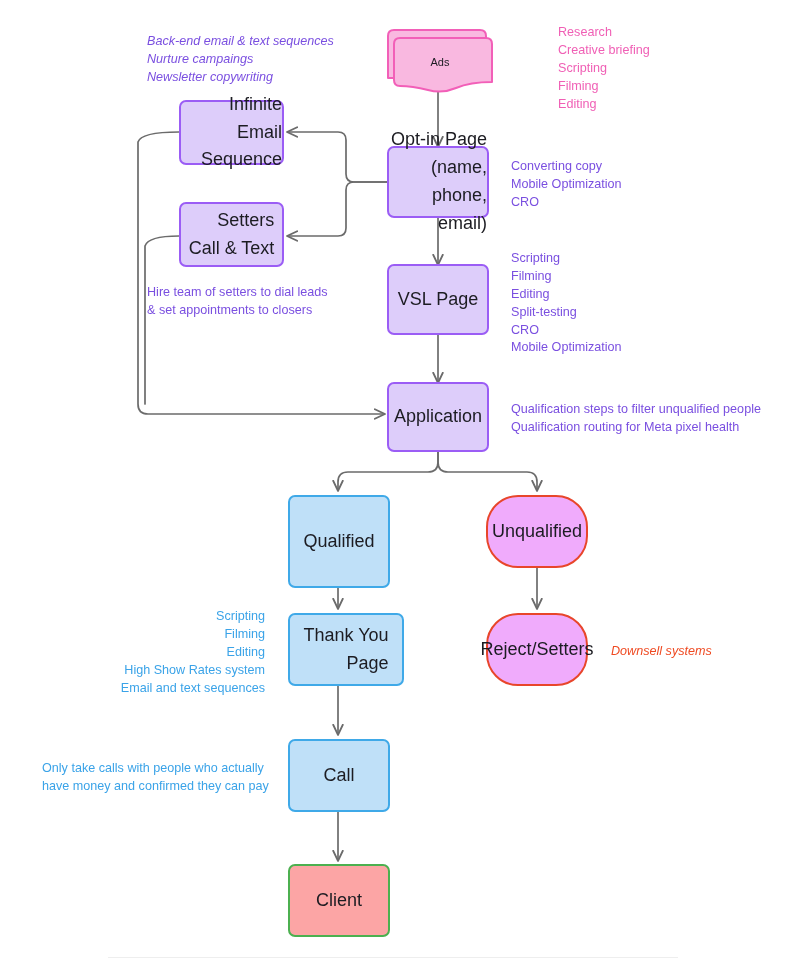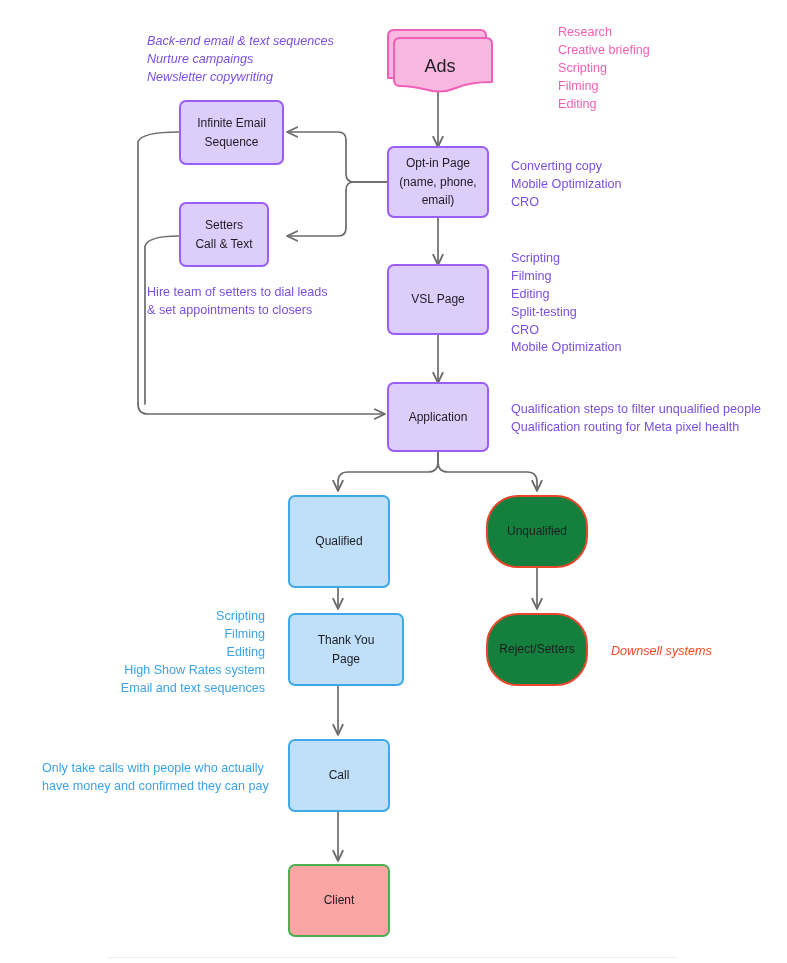--- a/index.html
+++ b/index.html
@@ -31,44 +31,44 @@
   }
   .node {
     position: absolute;
     box-sizing: border-box;
     border-radius: 7px;
     border-width: 2px;
     border-style: solid;
     display: flex;
     align-items: center;
     justify-content: center;
-    text-align: center;
+    text-align: right;
     color: #1c1c22;
-    font-size: 12px;
+    font-size: 18px;
     line-height: 1.55;
     z-index: 3;
   }
   .node-purple { background: #ddcdfa; border-color: #9b5df5; }
   .node-blue   { background: #bfe0f8; border-color: #3fa9e8; }
-  .node-red    { background: #15803d; border-color: #e8462b; border-radius: 32px; }
+  .node-red    { background: #f0abfc; border-color: #e8462b; border-radius: 32px; }
   .node-green  { background: #fca5a5; border-color: #4cb050; }
 
   
   .ads-wrap {
     position: absolute;
     z-index: 3;
   }
   .ads-wrap svg { display: block; overflow: visible; }
   .ads-label {
     position: absolute;
     left: 0;
     top: 0;
     width: 100%;
     text-align: center;
-    font-size: 18px;
+    font-size: 11px;
     color: #1c1c22;
     pointer-events: none;
   }
 
   .annot {
     position: absolute;
     font-size: 12.6px;
     line-height: 1.42;
     white-space: pre-line;
     z-index: 4;
@@ -154,21 +154,21 @@
 
   <div class="node node-purple" style="left:387px; top:382px; width:102px; height:70px;">
     <span style="white-space:pre-line;">Application</span>
   </div>
 
   <div class="node node-purple" style="left:179px; top:100px; width:105px; height:65px;">
     <span style="white-space:pre-line;">Infinite Email
 Sequence</span>
   </div>
 
-  <div class="node node-purple" style="left:179px; top:202px; width:90px; height:65px;">
+  <div class="node node-purple" style="left:179px; top:202px; width:105px; height:65px;">
     <span style="white-space:pre-line;">Setters
 Call &amp; Text</span>
   </div>
 
   <div class="node node-blue" style="left:288px; top:495px; width:102px; height:93px;">
     <span style="white-space:pre-line;">Qualified</span>
   </div>
 
   <div class="node node-red" style="left:486px; top:495px; width:102px; height:73px;">
     <span style="white-space:pre-line;">Unqualified</span>

